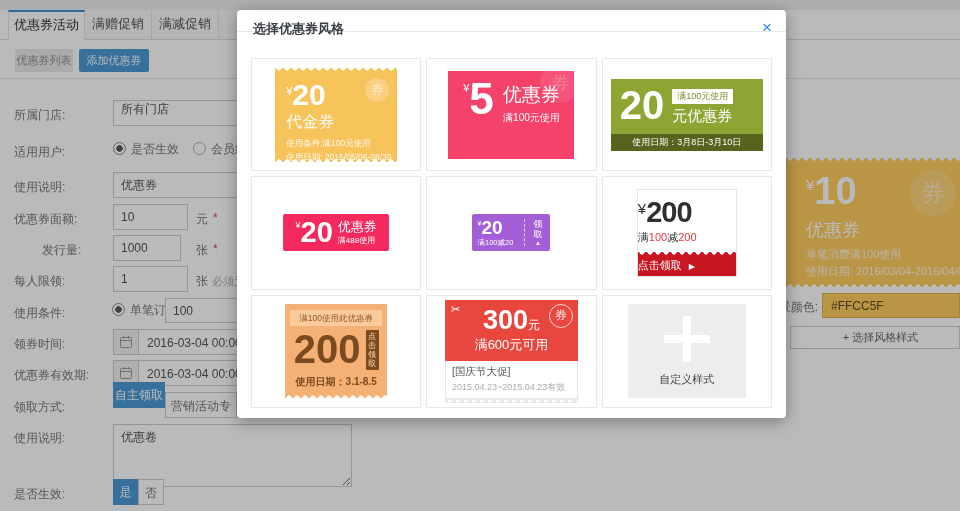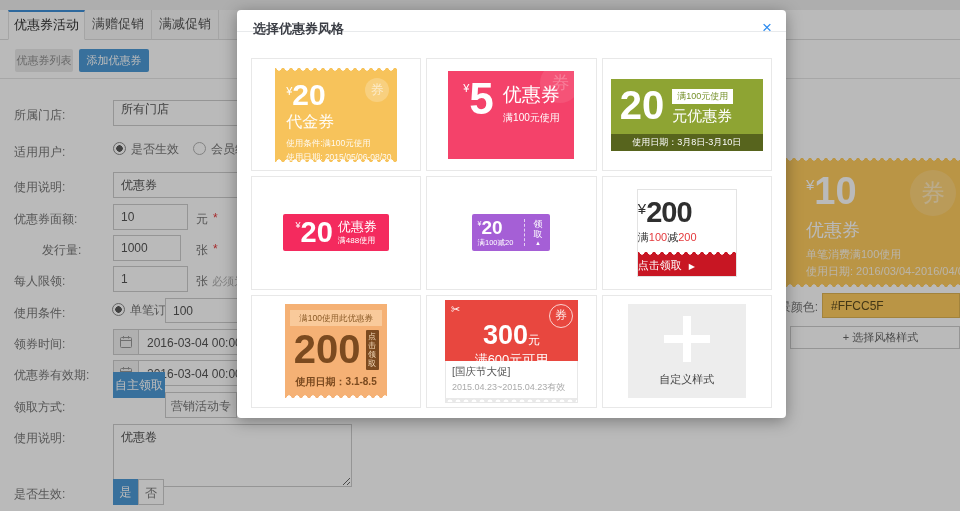--- a/index.html
+++ b/index.html
@@ -134,21 +134,21 @@
   .c7 .num { font-size:40px; font-weight:bold; color:#7b4a1f; line-height:.95; }
   .c7 .vbadge { margin-left:5px; width:13px; background:#7b4a1f; color:#f7ddbb; font-size:8px; line-height:9px; padding:2px 0; text-align:center; word-break:break-all; border-radius:1px; }
   .c7 .ft { position:absolute; left:0; right:0; bottom:9px; text-align:center; font-size:10px; font-weight:bold; color:#7b4a1f; }
 
   
   .c8 { position:relative; width:133px; }
   .c8 .top { position:relative; height:61px; background:#e8473f; color:#fff; text-align:center; }
   .c8 .sc { position:absolute; left:6px; top:3px; font-size:11px; }
   .c8 .stamp { position:absolute; right:5px; top:4px; width:24px; height:24px; border:1px solid rgba(255,255,255,.75); border-radius:50%;
                font-size:12px; display:flex; align-items:center; justify-content:center; color:rgba(255,255,255,.9); }
-  .c8 .amt { padding-top:22px; line-height:1; }
+  .c8 .amt { padding-top:7px; line-height:1; }
   .c8 .num { font-size:27px; font-weight:bold; }
   .c8 .unit { font-size:12px; }
   .c8 .s { font-size:13px; margin-top:2px; }
   .c8 .bot { position:relative; border:1px solid #e8e8e8; border-top:none; background:#fff; padding:4px 6px 8px; text-align:left; }
   .c8 .l1 { font-size:10.5px; color:#555; }
   .c8 .l2 { font-size:9px; color:#aaa; margin-top:2px; white-space:nowrap; }
 
   
   .c9 { width:118px; height:94px; background:#ededed; display:flex; flex-direction:column; align-items:center; justify-content:center; }
   .c9 .plus { position:relative; width:46px; height:46px; }
@@ -221,21 +221,21 @@
     <svg width="14" height="14" viewBox="0 0 14 14">
         <rect x="1.5" y="2.5" width="11" height="10" rx="1" fill="none" stroke="#999"></rect>
         <line x1="1.5" y1="5.5" x2="12.5" y2="5.5" stroke="#999"></line>
         <line x1="4.5" y1="1" x2="4.5" y2="3.5" stroke="#999"></line>
         <line x1="9.5" y1="1" x2="9.5" y2="3.5" stroke="#999"></line>
       </svg>
   </div>
   <div class="datetext" style="left:139px;top:360px;width:134px;">2016-03-04 00:00:00</div>
 
   <div class="flabel" style="top:399px;">领取方式:</div>
-  <div class="togbtn on" style="left:113px;top:372px;width:52px;">自主领取</div>
+  <div class="togbtn on" style="left:113px;top:382px;width:52px;">自主领取</div>
   <div class="togbtn off" style="left:165px;top:392px;width:72px;">营销活动专用</div>
 
   <div class="flabel" style="top:430px;">使用说明:</div>
   <textarea class="fdesc" style="">优惠卷</textarea>
 
   <div class="flabel" style="top:486px;">是否生效:</div>
   <div class="togbtn on" style="left:113px;top:479px;width:25px;">是</div>
   <div class="togbtn off" style="left:138px;top:479px;width:26px;">否</div>
 
   <div class="pv-coupon">

